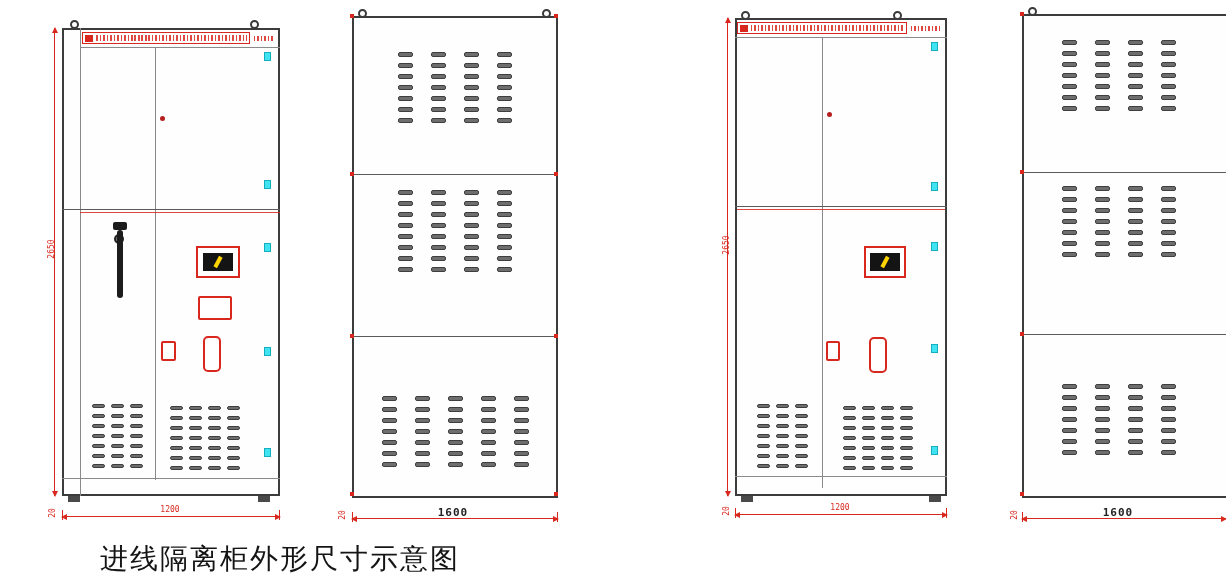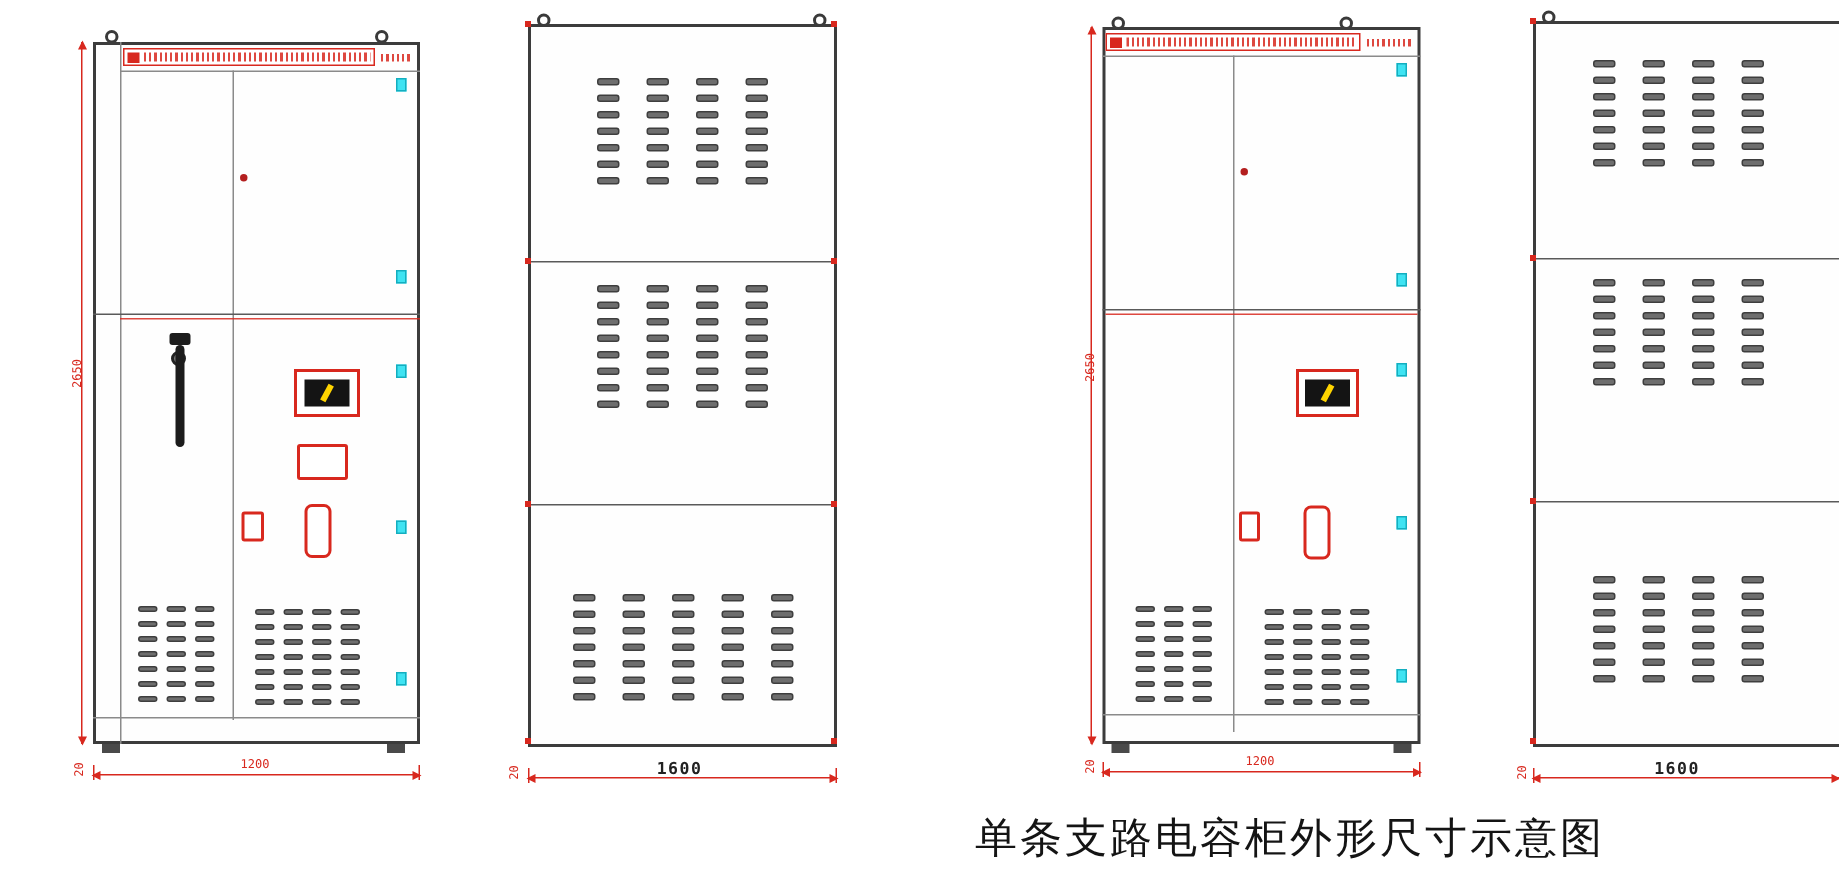--- a/index.html
+++ b/index.html
@@ -560,15 +560,15 @@
         <div class="vent-slot"></div>
         <div class="vent-slot"></div>
       </div>
     </div>
 
   <div class="abs dim-ext" style="left:1022px;top:512px;width:1px;height:10px;"></div>
   <div class="abs dim-h" style="left:1022px;top:518px;width:204px;"></div>
   <div class="abs dim-big" style="left:1078px;top:506px;width:80px;">1600</div>
   <div class="abs dim-label rot" style="left:1008px;top:510px;width:14px;">20</div>
 
-  <div class="abs caption" style="left:610px;top:540px;width:500px;">单条支路电容柜外形尺寸示意图</div>
+  <div class="abs caption" style="left:70px;top:540px;width:420px;">进线隔离柜外形尺寸示意图</div>
 
 </div>
 
 </body></html>

